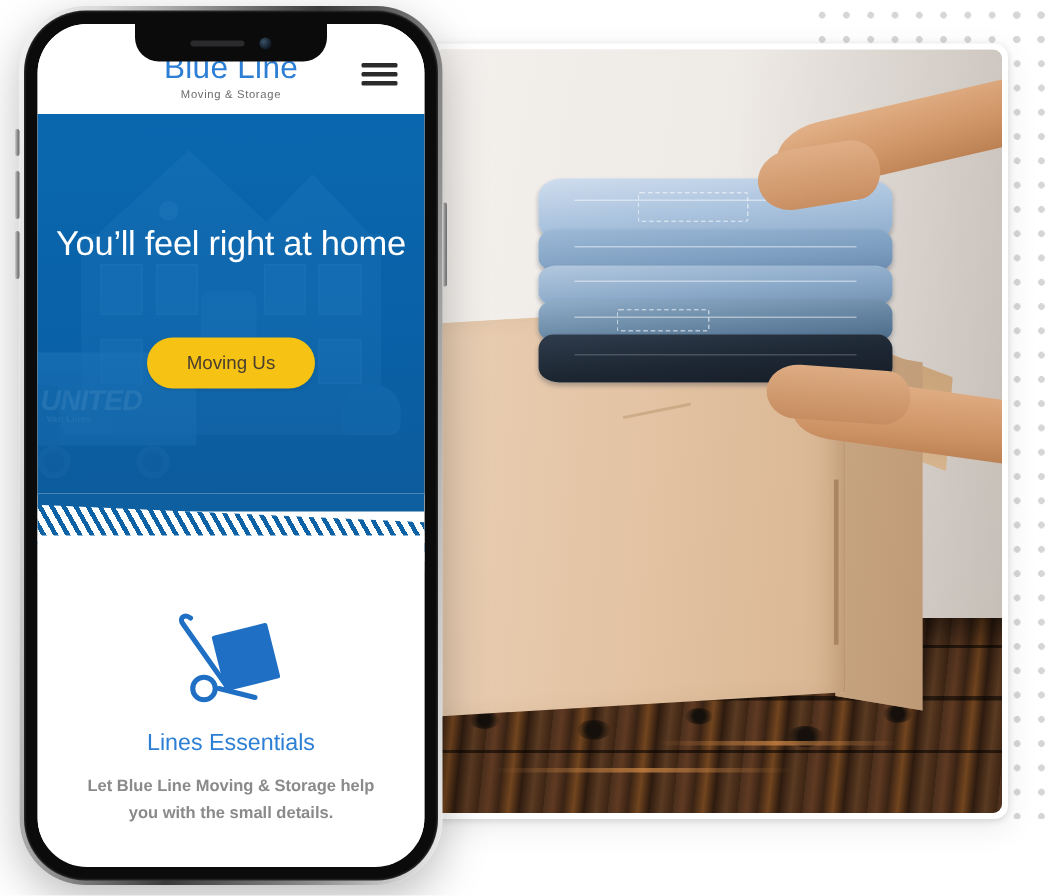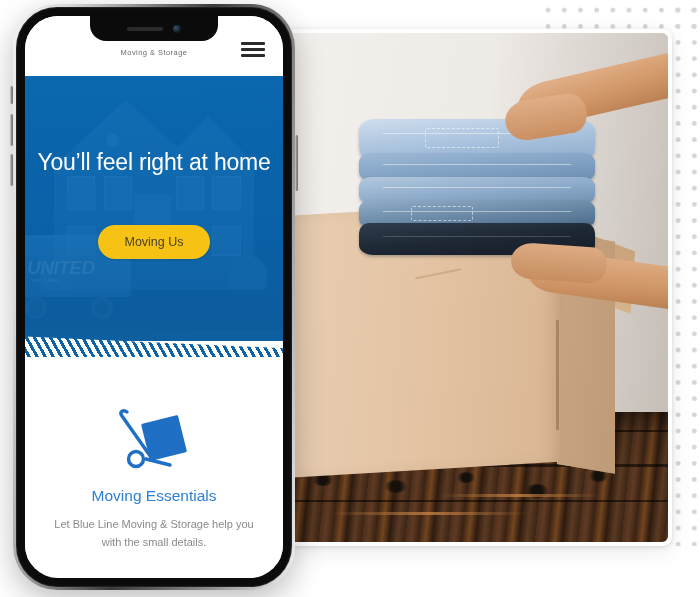--- a/index.html
+++ b/index.html
@@ -306,21 +306,21 @@
   
   .essentials {
     position:relative; background:#fff; padding:22px 26px 10px;
     text-align:center;
   }
   .icon-truck { width:82px; height:70px; margin:0 auto 14px; display:block; }
   .ess-title {
     font-size:15.5px; color:#2c7fd4; font-weight:400; margin-bottom:11px;
   }
   .ess-text {
-    font-size:11px; color:#8a8a8a; line-height:1.62; font-weight:400;
+    font-size:11px; color:#8a8a8a; line-height:1.62; font-weight:700;
   }
 </style>
 </head>
 <body>
 
 <div id="stage">
 
   <div class="dotgrid" id="dots-top"></div>
   <div class="dotgrid" id="dots-right"></div>
 
@@ -390,20 +390,21 @@
 
       <div id="screen">
 
         <div class="notch">
           <div class="speaker"></div>
           <div class="camera"></div>
         </div>
 
         <div class="app-header">
           <div class="logo">
+            <div class="logo-main">Blue Line</div>
             <div class="logo-sub">Moving &amp; Storage</div>
           </div>
           <div class="hamburger">
             <span></span>
               <span></span>
               <span></span>
           </div>
         </div>
 
         <div class="hero">
@@ -448,21 +449,21 @@
 
         <div class="essentials">
           <svg class="icon-truck" viewBox="0 0 82 70">
             <g fill="none" stroke="#1f6fc4" stroke-width="3.4" stroke-linecap="round" stroke-linejoin="round">
               <path d="M14 9 C10 6, 6 9, 9 13 L40 57"></path>
               <path d="M33 56 L57 62"></path>
             </g>
             <rect x="32" y="16" width="38" height="38" rx="1.5" transform="rotate(-14 51 35)" fill="#1f6fc4"></rect>
             <circle cx="23" cy="56" r="7.5" fill="none" stroke="#1f6fc4" stroke-width="3.4"></circle>
           </svg>
-          <div class="ess-title">Moving Essentials</div>
+          <div class="ess-title">Lines Essentials</div>
           <div class="ess-text">Let Blue Line Moving &amp; Storage help you with the small details.</div>
         </div>
 
       </div>
     </div>
   </div>
 
 </div>
 
 </body></html>

